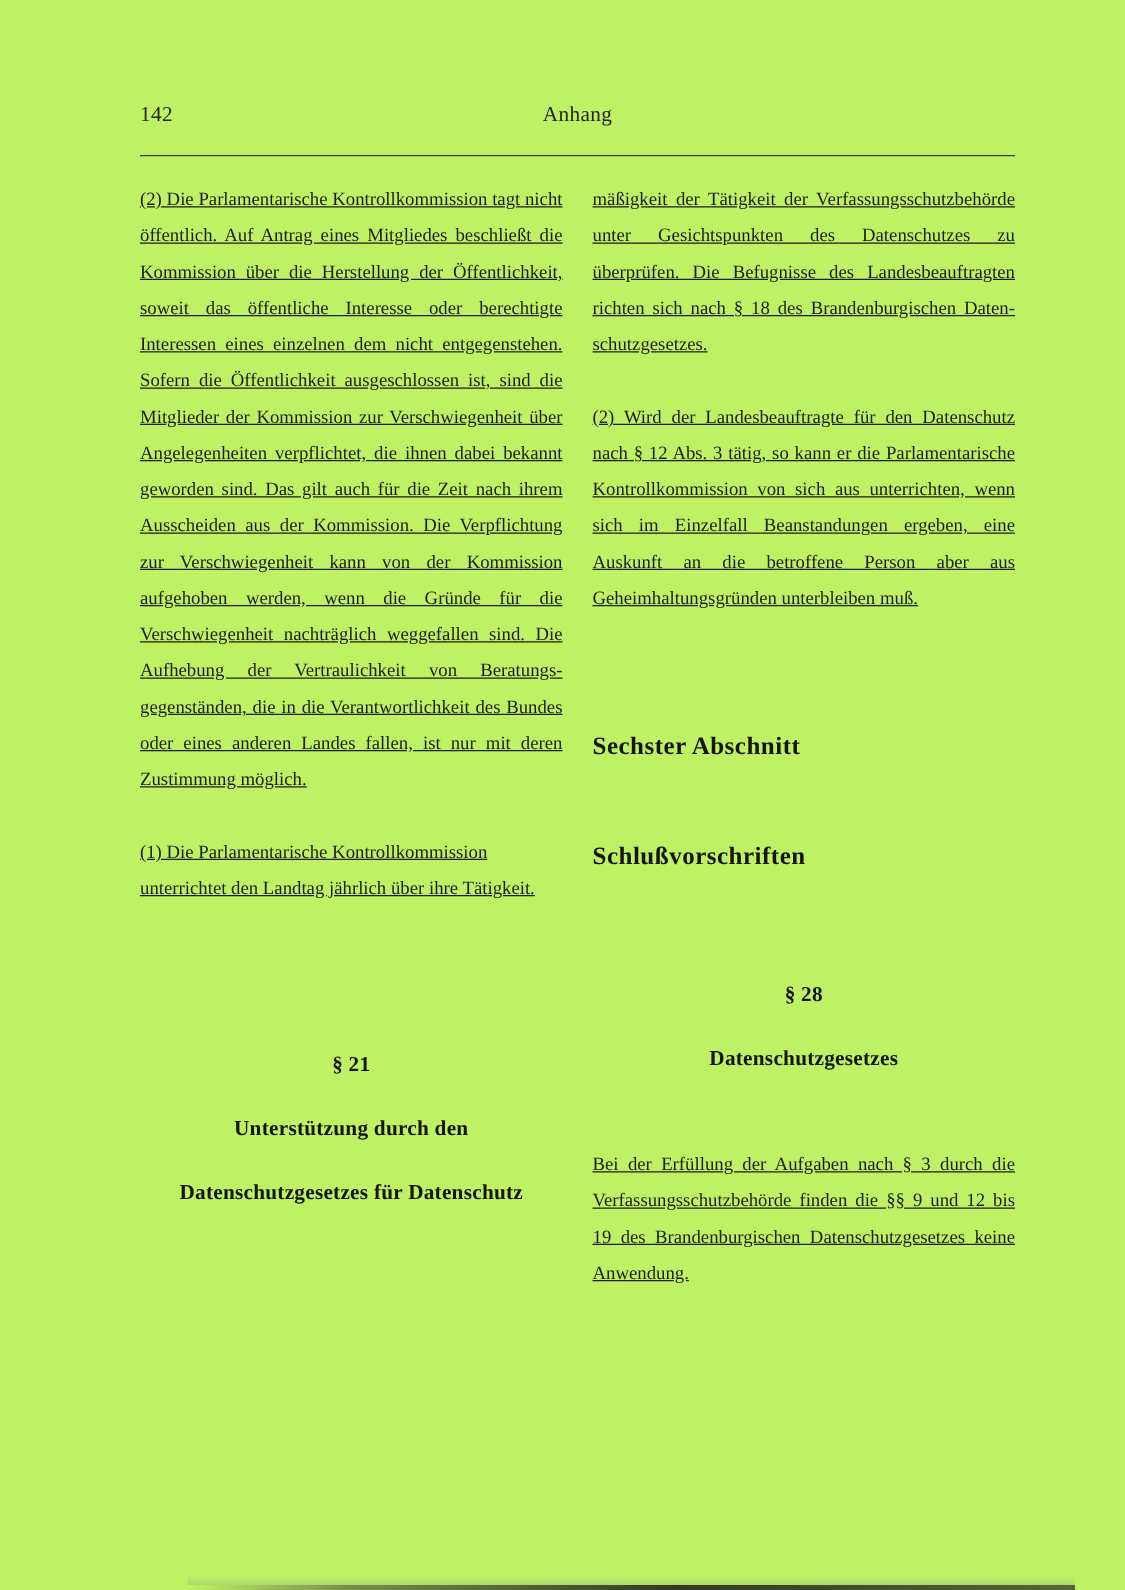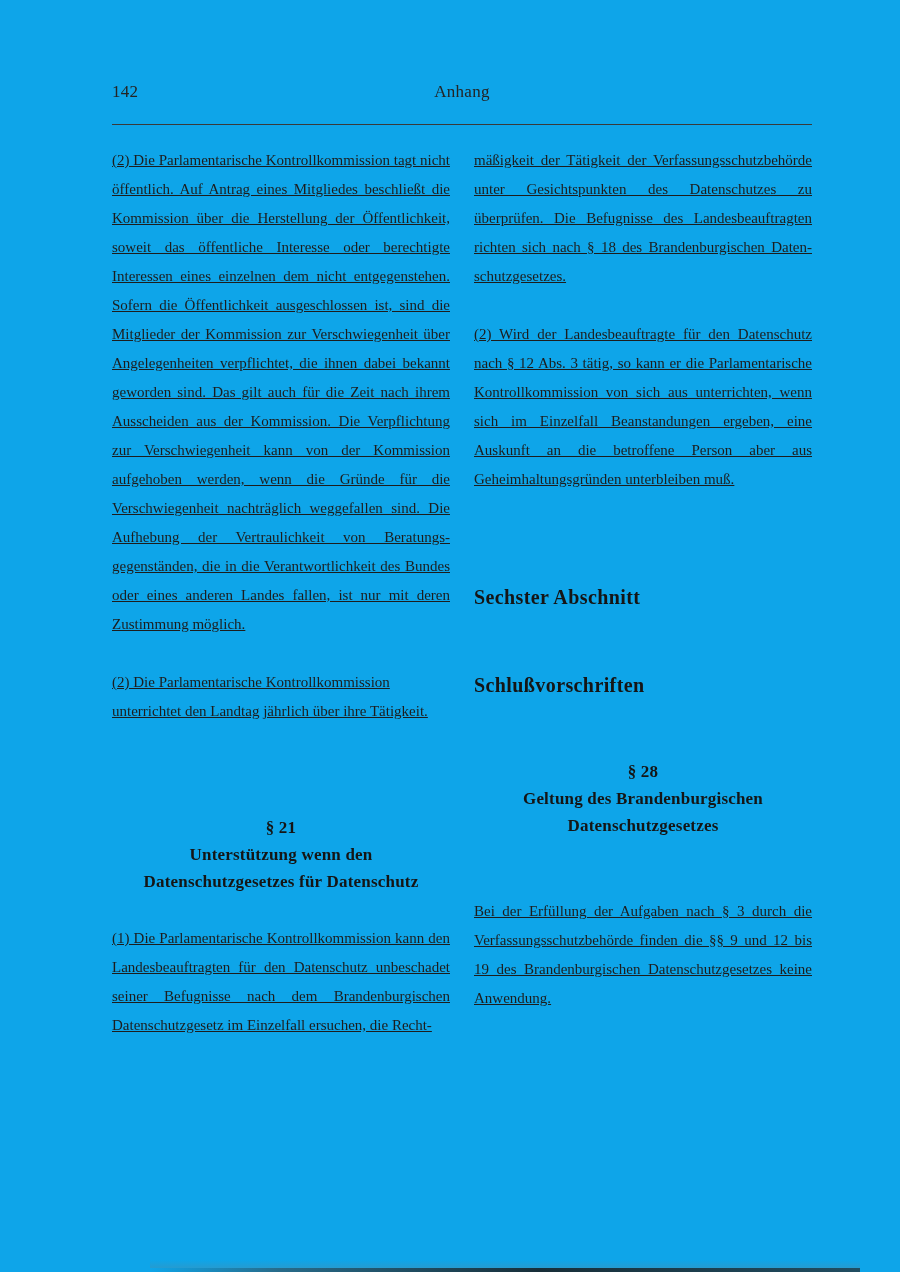--- a/index.html
+++ b/index.html
@@ -7,21 +7,21 @@
     margin: 0;
     padding: 0;
     background: #ffffff;
   }
 
   .page {
     position: relative;
     width: 900px;
     height: 1272px;
     margin: 0 auto;
-    background: #0ea5e9;
+    background: #bef264;
     font-family: "Liberation Serif", "DejaVu Serif", serif;
     color: #1a1a1a;
     overflow: hidden;
   }
 
   
   .running-head {
     position: absolute;
     left: 112px;
     top: 82px;
@@ -108,20 +108,21 @@
     text-align: center;
     font-weight: bold;
     font-size: 17px;
     line-height: 27px;
     letter-spacing: 0.2px;
     color: #151515;
   }
 
   .para-heading .sign-line {
     display: block;
+    margin-top: 24px;
   }
 
   
   .scan-edge-bottom {
     position: absolute;
     left: 150px;
     right: 40px;
     bottom: 0;
     height: 4px;
     background: linear-gradient(to right,
@@ -154,33 +155,32 @@
   <div class="head-rule"></div>
 
   <div class="columns">
 
     <div class="col col-left">
 
       <p class="body">(2) Die Parlamentarische Kontrollkommis­sion tagt nicht öffentlich. Auf Antrag eines Mitgliedes beschließt die Kommis­sion über die Herstellung der Öffentlich­keit, soweit das öffentliche Interesse oder berechtigte Interessen eines einzelnen dem nicht entgegenstehen. Sofern die Öffent­lichkeit ausgeschlossen ist, sind die Mit­glieder der Kommission zur Verschwie­genheit über Angelegenheiten verpflichtet, die ihnen dabei bekannt geworden sind. Das gilt auch für die Zeit nach ihrem Ausscheiden aus der Kommission. Die Verpflichtung zur Verschwiegenheit kann von der Kommission aufgehoben werden, wenn die Gründe für die Verschwiegenheit nachträglich weggefallen sind. Die Auf­hebung der Vertraulichkeit von Beratungs­gegenständen, die in die Verantwortlich­keit des Bundes oder eines anderen Landes fallen, ist nur mit deren Zustimmung möglich.</p>
 
       <div class="gap-para"></div>
 
-      <p class="body ragged">(2) Die Parlamentarische Kontrollkommis­sion unterrichtet den Landtag jährlich über ihre Tätigkeit.</p>
+      <p class="body ragged">(1) Die Parlamentarische Kontrollkommis­sion unterrichtet den Landtag jährlich über ihre Tätigkeit.</p>
 
       <div class="gap-xlarge"></div>
 
       <div class="para-heading">
         <span class="sign-line">§ 21</span>
-        <span class="sign-line">Unterstützung wenn den</span>
+        <span class="sign-line">Unterstützung durch den</span>
         <span class="sign-line">Datenschutzgesetzes für Datenschutz</span>
       </div>
 
       <div class="gap-para"></div>
 
-      <p class="body">(1) Die Parlamentarische Kontrollkommis­sion kann den Landesbeauftragten für den Datenschutz unbeschadet seiner Befugnisse nach dem Brandenburgischen Datenschutz­gesetz im Einzelfall ersuchen, die Recht-</p>
     </div>
 
     <div class="col col-right">
 
       <p class="body">mäßigkeit der Tätigkeit der Verfassungs­schutzbehörde unter Gesichtspunkten des Datenschutzes zu überprüfen. Die Befug­nisse des Landesbeauftragten richten sich nach § 18 des Brandenburgischen Daten­schutzgesetzes.</p>
 
       <div class="gap-para"></div>
 
       <p class="body">(2) Wird der Landesbeauftragte für den Datenschutz nach § 12 Abs. 3 tätig, so kann er die Parlamentarische Kontroll­kommission von sich aus unterrichten, wenn sich im Einzelfall Beanstandungen ergeben, eine Auskunft an die betroffene Person aber aus Geheimhaltungsgründen unterbleiben muß.</p>
 
@@ -189,21 +189,20 @@
       <div class="section-heading">Sechster Abschnitt</div>
 
       <div class="gap-large"></div>
 
       <div class="section-heading">Schlußvorschriften</div>
 
       <div class="gap-large"></div>
 
       <div class="para-heading">
         <span class="sign-line">§ 28</span>
-        <span class="sign-line">Geltung des Brandenburgischen</span>
         <span class="sign-line">Datenschutzgesetzes</span>
       </div>
 
       <div class="gap-large"></div>
 
       <p class="body">Bei der Erfüllung der Aufgaben nach § 3 durch die Verfassungsschutzbehörde fin­den die §§ 9 und 12 bis 19 des Branden­burgischen Datenschutzgesetzes keine An­wendung.</p>
     </div>
 
   </div>
 

